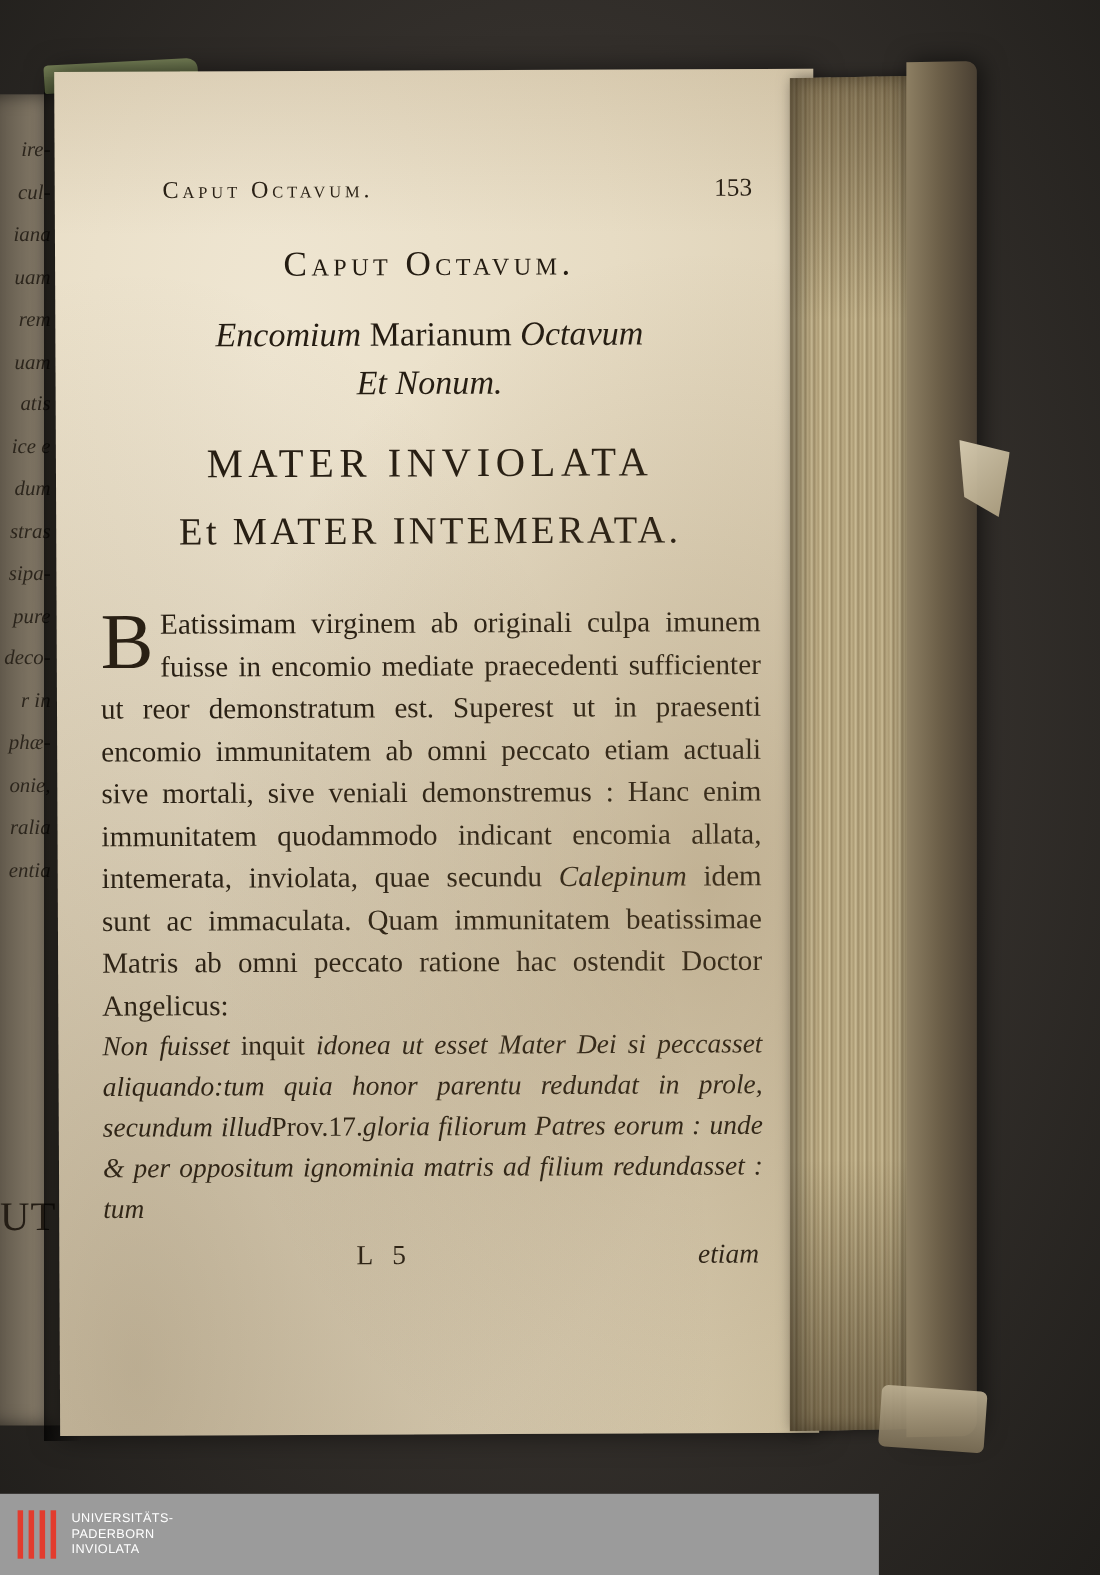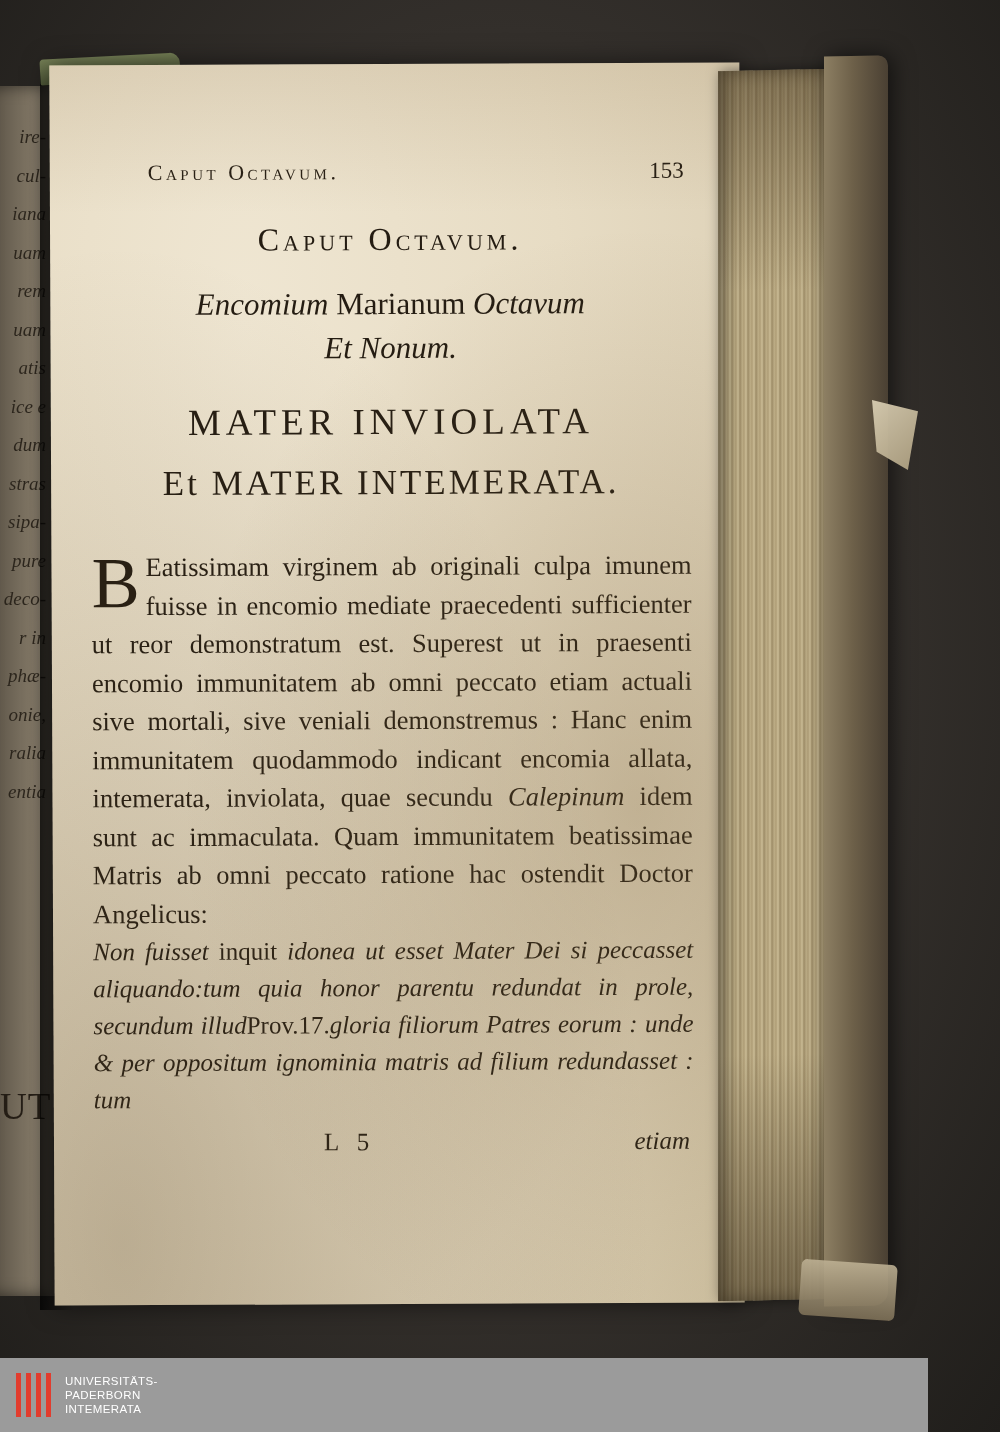--- a/index.html
+++ b/index.html
@@ -228,21 +228,21 @@
     background: linear-gradient(180deg, #bdb093, #7d7057);
     border-radius: 6px;
     transform: rotate(4deg);
     opacity: 0.9;
   }
   
   .watermark {
     position: absolute;
     left: 0;
     bottom: 0;
-    width: 928px;
+    width: 799px;
     height: 74px;
     background: #9b9b9b;
     display: flex;
     align-items: center;
   }
   .wm-bars {
     display: flex;
     gap: 5px;
     margin-left: 16px;
   }
@@ -339,17 +339,17 @@
   <div class="watermark">
     <div class="wm-bars">
       <span></span>
         <span></span>
         <span></span>
         <span></span>
     </div>
     <div class="wm-text">
       <div>UNIVERSITÄTS-</div>
       <div>PADERBORN</div>
-      <div>INTEMERATA</div>
+      <div>INVIOLATA</div>
     </div>
   </div>
 
 </div>
 
 </body></html>

